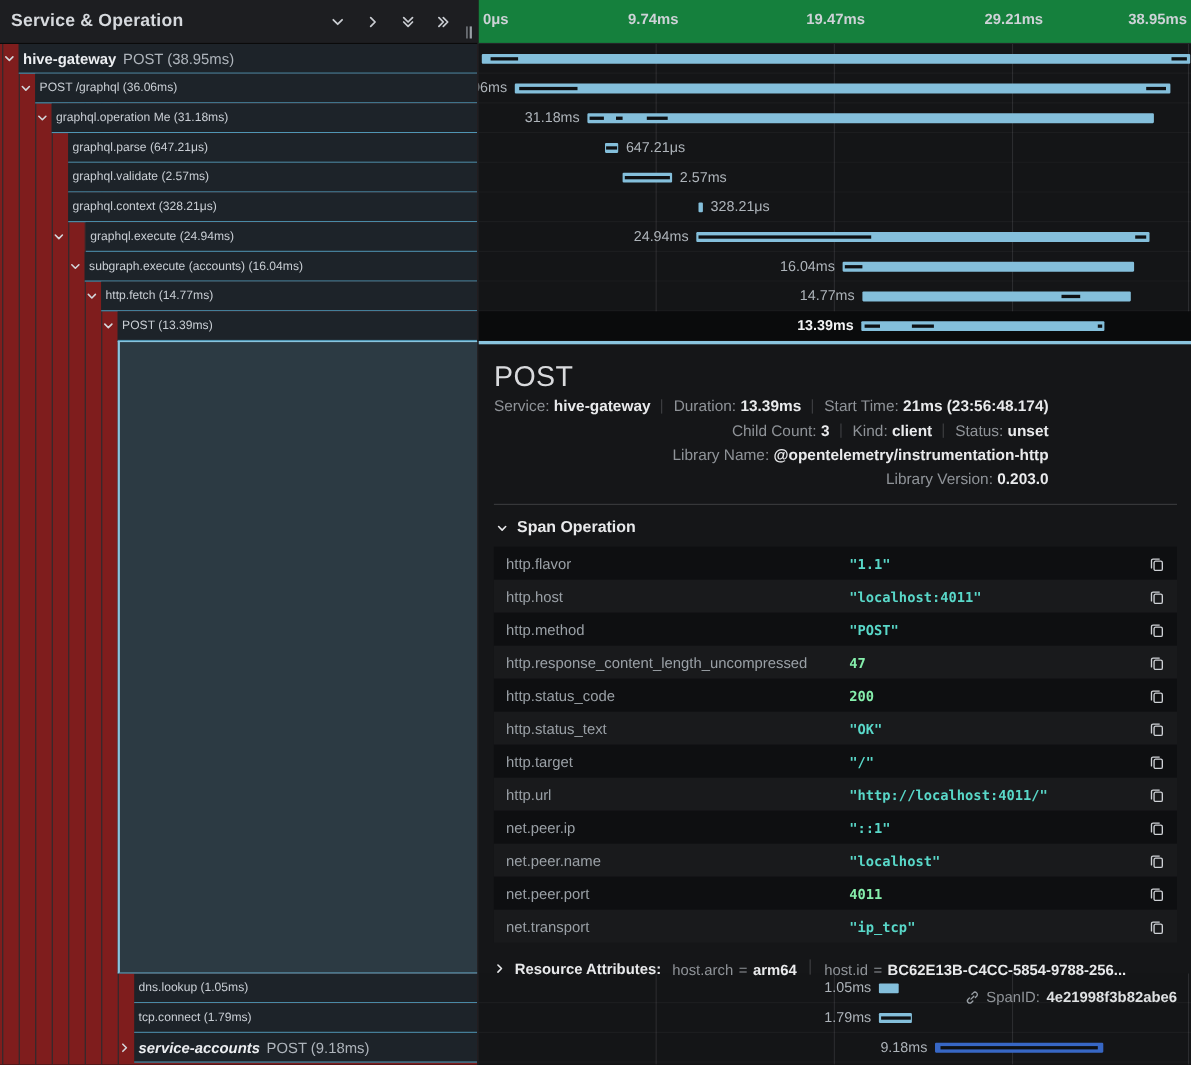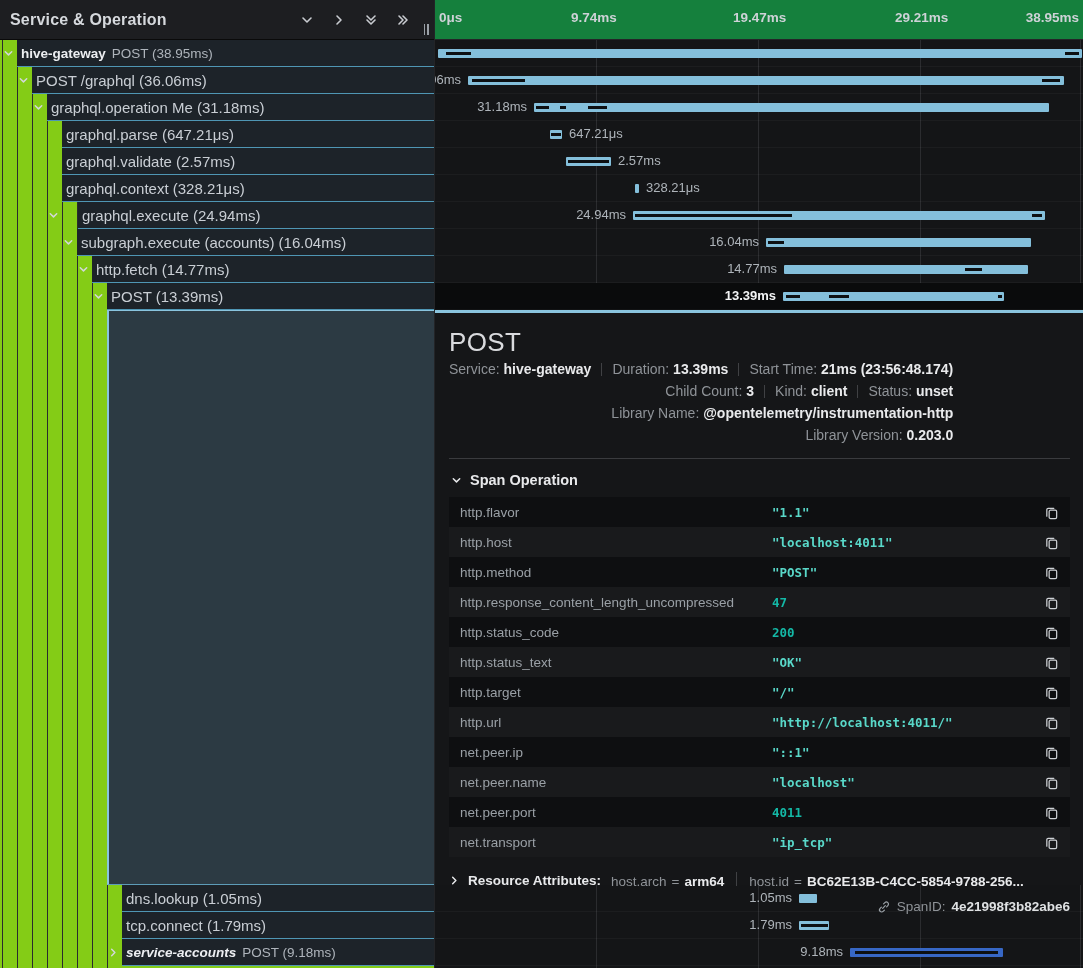--- a/index.html
+++ b/index.html
@@ -1,35 +1,35 @@
 <!DOCTYPE html>
 <html><head>
 <meta charset="utf-8">
 <style>
   * { box-sizing: border-box; margin: 0; padding: 0; }
   body { background:#0d0d0d; font-family:"Liberation Sans","DejaVu Sans",sans-serif; }
   #app { position:relative; width:1083px; height:968px; background:#141517; overflow:hidden;
          font-family:"Liberation Sans","DejaVu Sans",sans-serif; }
 
   
-  .left-panel { position:absolute; left:0; top:0; width:434px; height:968px; background:#84cc16; overflow:hidden; }
+  .left-panel { position:absolute; left:0; top:0; width:434px; height:968px; background:#7f1d1d; overflow:hidden; }
   .guide-line { position:absolute; top:40px; bottom:0; width:1px; background:#2a2b2e; }
   .left-header { position:absolute; top:0; left:0; width:434px; height:40px; background:#1d1e21;
                  border-bottom:1px solid #0a0a0a; display:flex; align-items:center; padding:0 10px; z-index:6; }
   .left-header .title { flex:1; font-size:16px; font-weight:700; color:#d6d9dd; letter-spacing:.2px; }
   .hdr-icons { display:flex; align-items:center; gap:18px; margin-right:14px; }
   .hdr-icon { width:14px; height:14px; cursor:pointer; display:flex; align-items:center; justify-content:center; }
   .grip { position:absolute; right:3px; bottom:3px; width:10px; height:12px; display:flex; gap:2px; justify-content:center; cursor:col-resize; }
   .grip i { width:1.5px; height:11px; background:#9aa0a6; display:block; }
 
   .tree-row { position:relative; height:27px; cursor:pointer; }
   .tree-row-bg { position:absolute; top:0; bottom:0; right:0; background:#1d2329; border-bottom:1px solid #4f96b4;
                  display:flex; align-items:center; padding-left:4px; gap:6px; overflow:hidden; white-space:nowrap; }
   .tree-row .expander { position:absolute; top:7px; width:13px; height:13px; display:flex; align-items:center; justify-content:center; }
-  .tree-lbl { font-size:15px; color:#c9ced4; }
+  .tree-lbl { font-size:11px; color:#c9ced4; }
   .tree-svc { font-size:13.5px; font-weight:700; color:#eceef1; }
   .tree-svc.italic { font-style:italic; }
   .tree-suffix { font-size:13.5px; color:#aeb4bb; }
 
   .detail-left-box { position:absolute; left:107px; top:310px; width:327px; height:575px; background:#2c3a43;
                      border-left:2px solid #8ac4de; border-top:1px solid #8ac4de; border-bottom:1px solid #5d9cb8; z-index:5; }
 
   
   .right-panel { position:absolute; left:434px; top:0; width:649px; height:968px; background:#141517; overflow:hidden; border-left:1px solid #232427; }
   .tl-header { position:absolute; top:0; left:0; right:0; height:40px; background:#15803d; border-bottom:1px solid #242528; z-index:3; }
@@ -54,21 +54,21 @@
   .d-divider { border-top:1px solid #3a3b3e; margin-top:12px; }
   .sec-head { display:flex; align-items:center; gap:8px; margin:13px 0 9px 2px; cursor:pointer; }
   .sec-head .t { font-size:14.5px; font-weight:700; color:#e8e9eb; }
   .attr-table { }
   .attr-row { display:flex; align-items:center; height:30px; padding:0 11px; }
   .attr-row:nth-child(odd) { background:#0e0f11; }
   .attr-row:nth-child(even) { background:#191a1c; }
   .attr-key { width:312px; flex:none; font-size:13.5px; color:#9aa0a6; overflow:hidden; white-space:nowrap; }
   .attr-val { flex:1; font-family:"DejaVu Sans Mono","Liberation Mono",monospace; font-size:12.5px; font-weight:700; white-space:nowrap; overflow:hidden; }
   .v-string { color:#59d8c9; }
-  .v-number { color:#14b8a6; }
+  .v-number { color:#86efac; }
   .copy-btn { flex:none; margin-left:8px; cursor:pointer; display:flex; align-items:center; }
   .res-line { display:flex; align-items:center; margin-top:15px; font-size:13.5px; white-space:nowrap; overflow:hidden; }
   .res-line .t { font-weight:700; color:#e8e9eb; margin:0 10px 0 8px; }
   .res-key { color:#8f9398; }
   .res-eq { color:#8f9398; margin:0 5px; }
   .res-val { font-weight:700; color:#e9eaec; }
   .res-sep { display:inline-block; width:1px; height:14px; background:#404144; margin:0 12px; }
   .spanid-line { display:flex; align-items:center; justify-content:flex-end; gap:6px; margin-top:10px; font-size:13.5px; color:#8f9398; }
   .spanid-line .val { font-weight:700; color:#dfe1e3; }
 </style>

